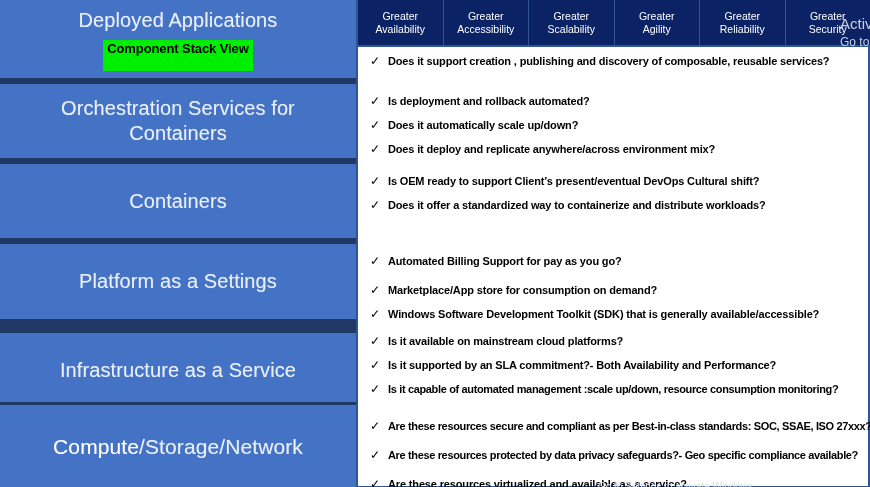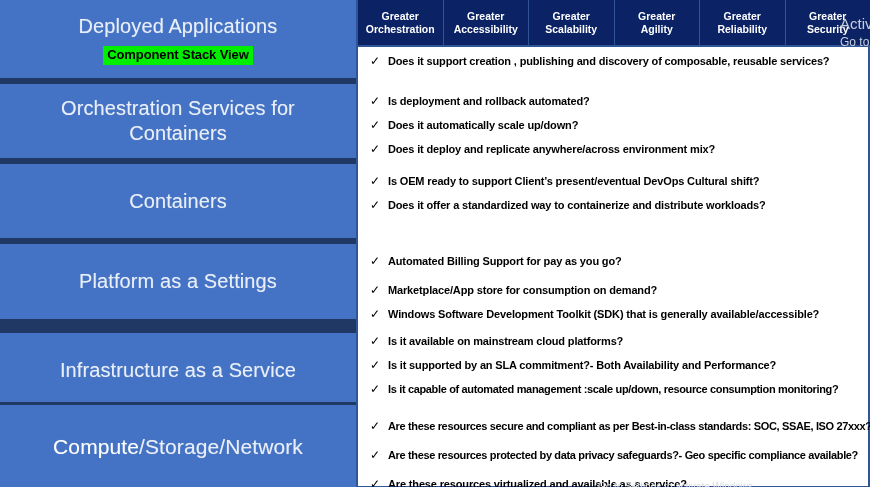--- a/index.html
+++ b/index.html
@@ -48,21 +48,21 @@
   .stack-title .bold { font-weight: 400; color:#ffffff; }
 
   .green-tag {
     display: inline-block;
     margin-top: 7px;
     background: #00ee00;
     color: #000000;
     font-weight: 700;
     font-size: 13px;
     line-height: 16px;
-    padding: 1px 4px 2px 4px;
+    padding: 1px 4px 14px 4px;
     letter-spacing: -0.1px;
   }
 
   
   #panel {
     position: absolute;
     left: 356px; top: 0;
     width: 514px; height: 487px;
     background: #ffffff;
     border-left: 2px solid #2f5597;
@@ -78,21 +78,21 @@
     border-bottom: 2px solid #2f5597;
   }
   .hdr-cell {
     flex: 1 1 0;
     display: flex;
     align-items: center;
     justify-content: center;
     text-align: center;
     color: #ffffff;
     font-size: 10.5px;
-    font-weight: 700;
+    font-weight: 400;
     line-height: 13px;
     border-right: 1px solid #2f5597;
     padding: 0 2px;
   }
   .hdr-cell:last-child { border-right: none; }
   .hdr-cell span { display: block; }
 
   
   .qgroup {
     position: absolute;
@@ -180,21 +180,21 @@
       <div class="stack-title bigger"><span class="bold">Compute</span><span>/Storage/Network</span></div>
     </div>
   </div>
 
   <div id="panel">
 
     <div id="header-row">
       <div class="hdr-cell">
         <div>
           <span>Greater</span>
-          <span>Orchestration</span>
+          <span>Availability</span>
         </div>
       </div>
       <div class="hdr-cell">
         <div>
           <span>Greater</span>
           <span>Accessibility</span>
         </div>
       </div>
       <div class="hdr-cell">
         <div>

